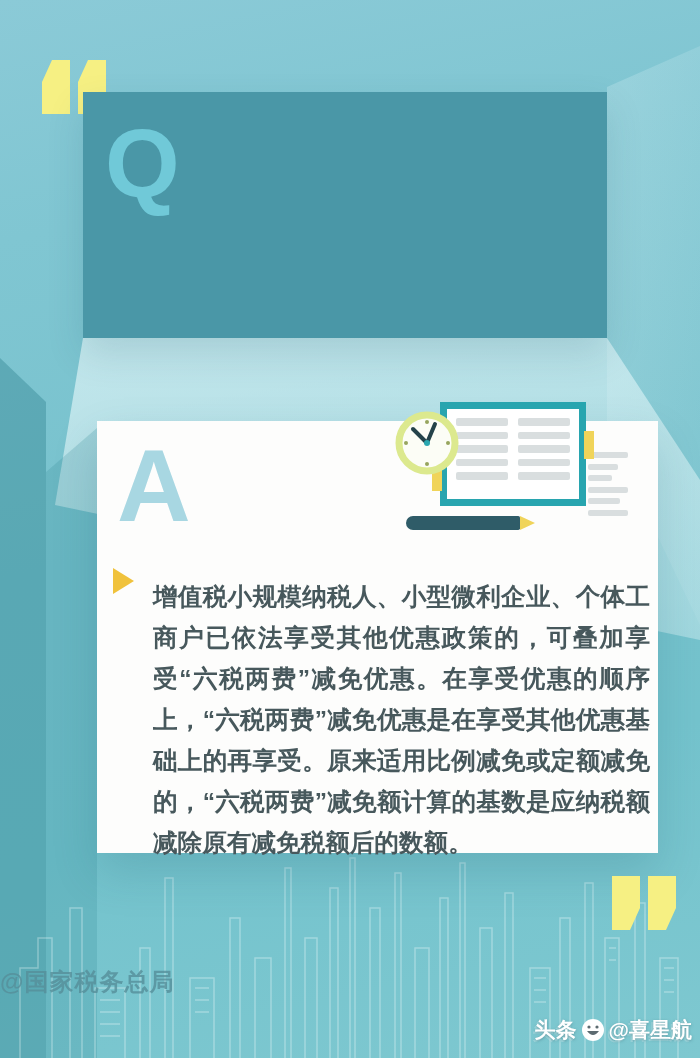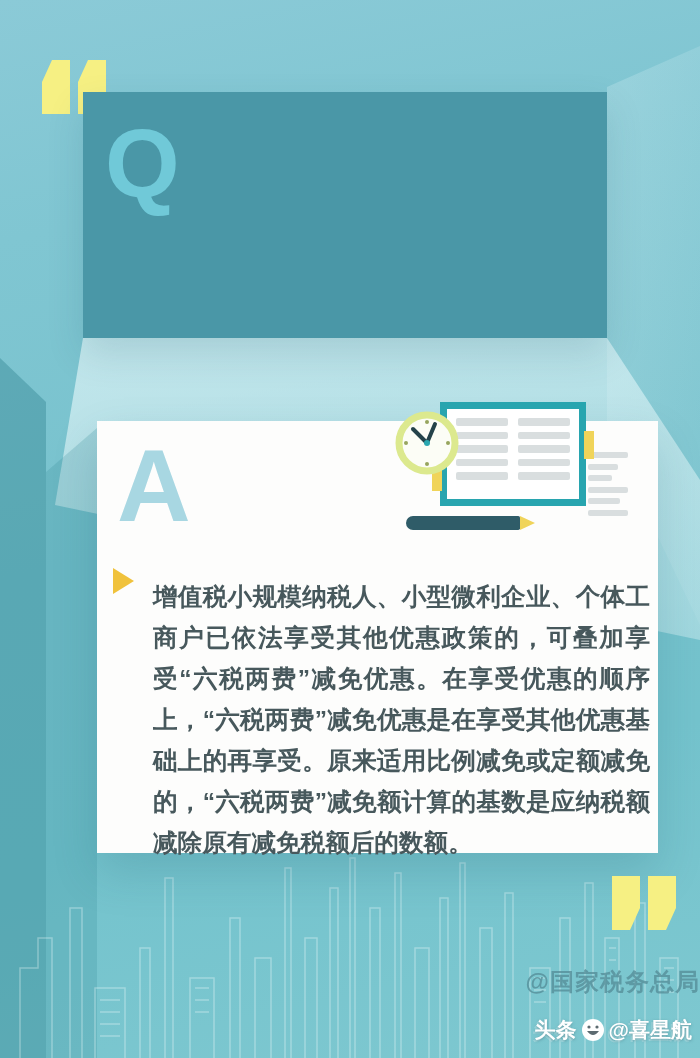--- a/index.html
+++ b/index.html
@@ -93,21 +93,21 @@
   .book .tab.right{right:-15px;top:22px;}
   .book .tab.left{left:-15px;top:54px;}
   .notes{position:absolute;left:588px;top:452px;}
   .notes .nline{height:6px;border-radius:2px;background:var(--c-page-line,#d9dedf);margin-bottom:5.5px;}
   .clock{position:absolute;left:395px;top:411px;width:64px;height:64px;}
   .pencil{position:absolute;left:406px;top:516px;display:flex;align-items:center;}
   .pencil .body{width:114px;height:14px;background:var(--c-pencil-body,#2f5c68);border-radius:8px 2px 2px 8px;}
   .pencil .tip{width:0;height:0;border-top:7px solid transparent;border-bottom:7px solid transparent;border-left:15px solid var(--c-bookmark-tab,#f0d45a);}
   
   .footer-credit{
-    position:absolute;left:0;top:966px;width:700px;text-align:right;
+    position:absolute;left:0;top:966px;width:700px;text-align:left;
     font-size:24px;font-weight:bold;letter-spacing:1px;
     color:var(--c-footer-credit,#568f9a);opacity:.8;
   }
   .watermark{
     position:absolute;right:8px;bottom:14px;
     display:flex;align-items:center;gap:4px;
     font-size:21px;font-weight:bold;color:var(--c-watermark,#ffffff);
     text-shadow:0 1px 3px rgba(60,110,120,.55), -2px 2px 0 rgba(255,255,255,.25);
   }
   .face{width:24px;height:24px;flex:0 0 auto;}

